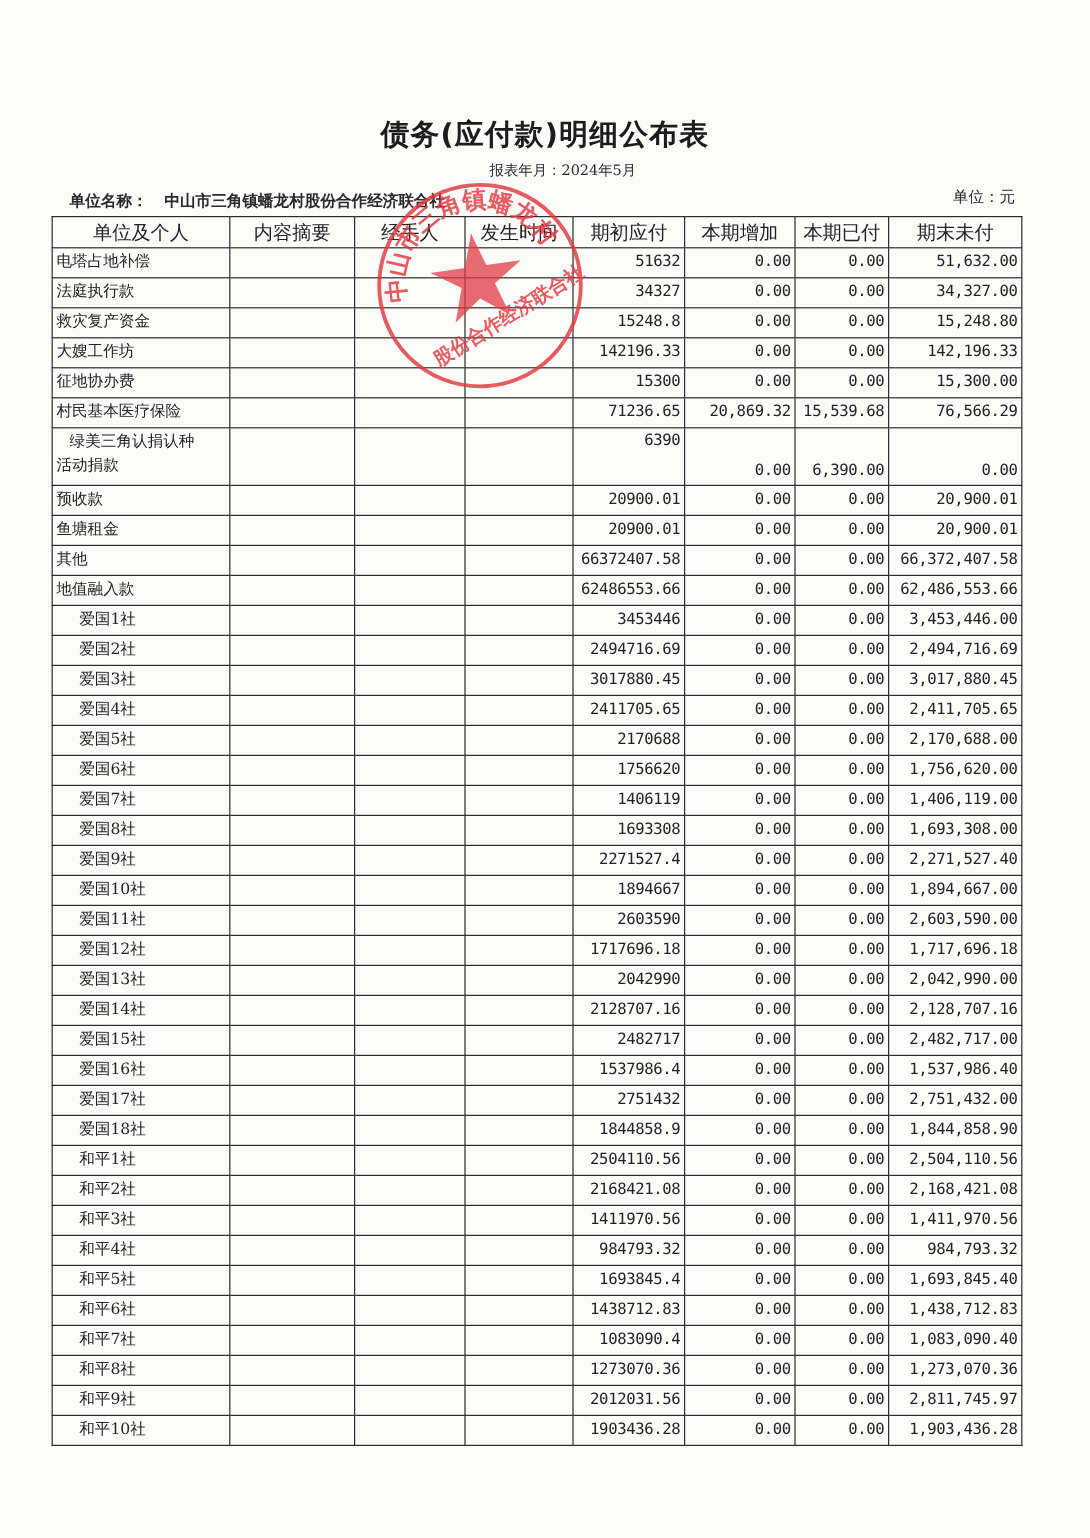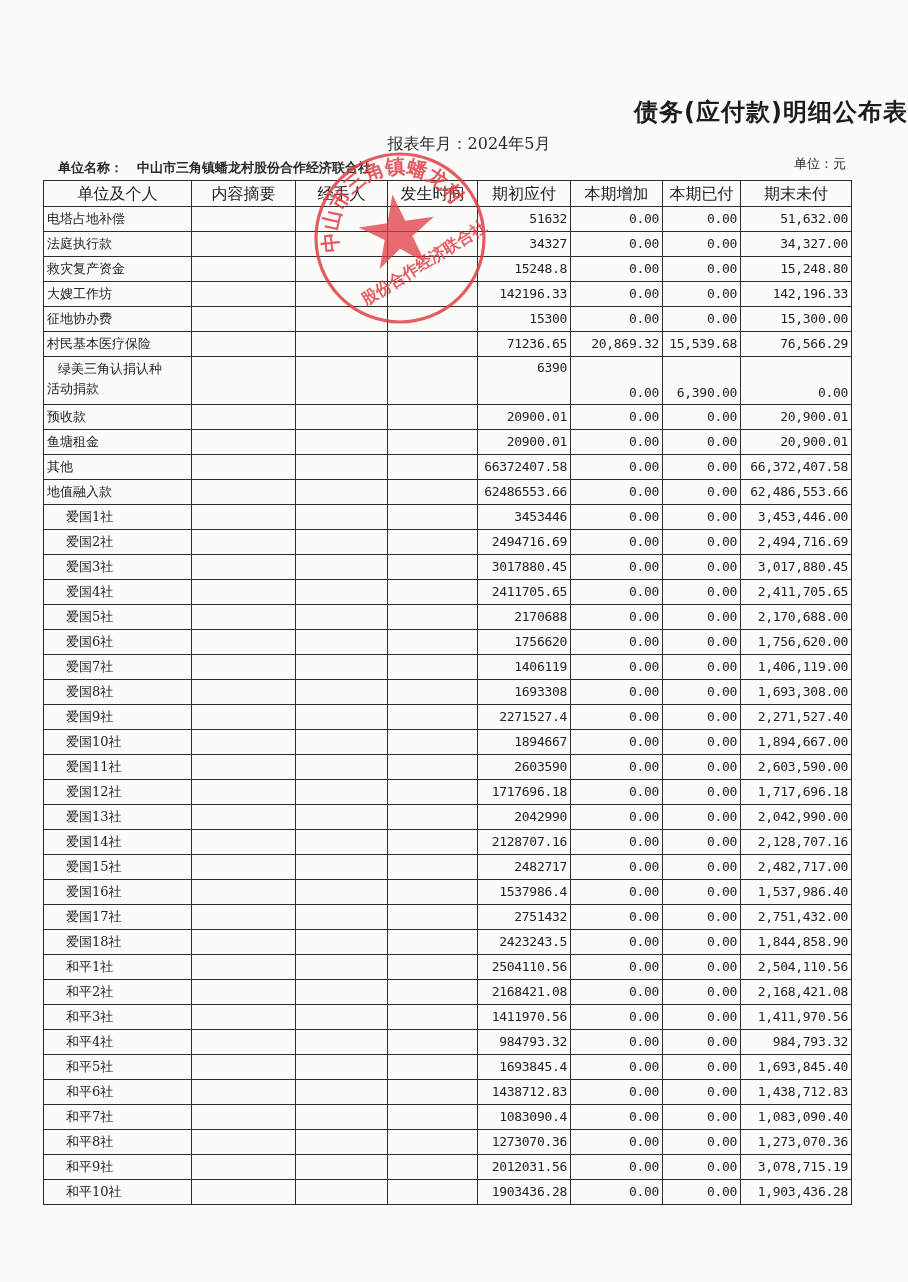--- a/index.html
+++ b/index.html
@@ -1,25 +1,25 @@
 <!DOCTYPE html>
 <html><head>
 <meta charset="utf-8">
 <style>
   html, body { margin: 0; padding: 0; }
   body {
     width: 908px; height: 1282px; background: #fbfbfa; position: relative; overflow: hidden;
     font-family: "DejaVu Serif", "Liberation Serif", serif; color: #222;
   }
   .title {
-    position: absolute; left: 0; width: 908px; top: 96px; text-align: right;
+    position: absolute; left: 0; width: 908px; top: 96px; text-align: center;
     font-family: "DejaVu Sans", sans-serif; font-weight: bold; font-size: 24px; letter-spacing: 1px; color: #1c1c1c;
   }
   .subtitle {
-    position: absolute; left: 0; width: 908px; top: 134px; text-align: center; font-size: 16px; color: #2a2a2a;
+    position: absolute; left: 0; width: 908px; top: 134px; text-align: center; font-size: 12px; color: #2a2a2a;
     padding-left: 30px; box-sizing: border-box;
   }
   .unit-name { position: absolute; left: 58px; top: 159px; font-size: 13px; color: #2a2a2a; font-weight: bold; }
   .unit-name .label { margin-right: 14px; }
   .currency { position: absolute; right: 62px; top: 155px; font-size: 13px; color: #2a2a2a; }
   table.ledger {
     position: absolute; left: 43px; top: 180px; border-collapse: collapse; table-layout: fixed;
     width: 808px;
   }
   table.ledger td, table.ledger th {
@@ -355,21 +355,21 @@
         <td class="num">2751432</td>
         <td class="num">0.00</td>
         <td class="num">0.00</td>
         <td class="num">2,751,432.00</td>
       </tr>
       <tr>
         <td class="name lvl2">爱国18社</td>
         <td></td>
         <td></td>
         <td></td>
-        <td class="num">2423243.5</td>
+        <td class="num">1844858.9</td>
         <td class="num">0.00</td>
         <td class="num">0.00</td>
         <td class="num">1,844,858.90</td>
       </tr>
       <tr>
         <td class="name lvl2">和平1社</td>
         <td></td>
         <td></td>
         <td></td>
         <td class="num">2504110.56</td>
@@ -448,21 +448,21 @@
         <td class="num">1,273,070.36</td>
       </tr>
       <tr>
         <td class="name lvl2">和平9社</td>
         <td></td>
         <td></td>
         <td></td>
         <td class="num">2012031.56</td>
         <td class="num">0.00</td>
         <td class="num">0.00</td>
-        <td class="num">3,078,715.19</td>
+        <td class="num">2,811,745.97</td>
       </tr>
       <tr>
         <td class="name lvl2">和平10社</td>
         <td></td>
         <td></td>
         <td></td>
         <td class="num">1903436.28</td>
         <td class="num">0.00</td>
         <td class="num">0.00</td>
         <td class="num">1,903,436.28</td>

